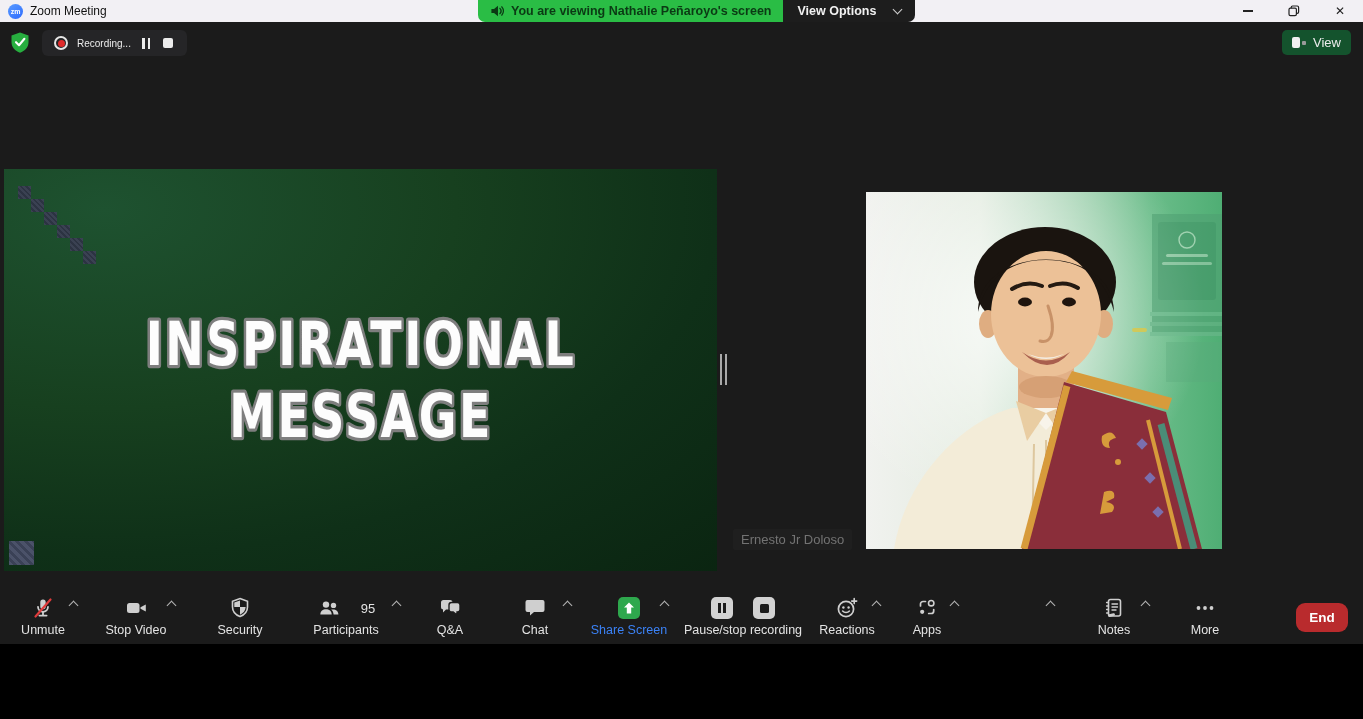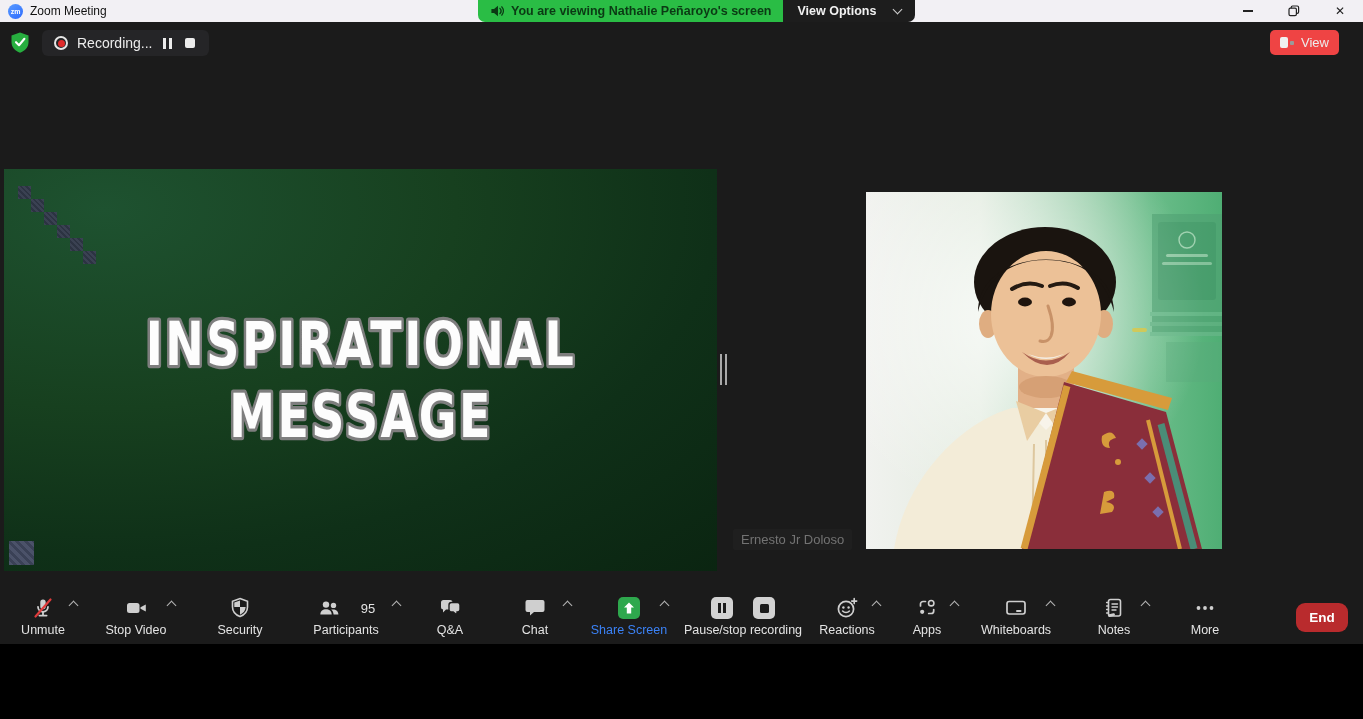--- a/index.html
+++ b/index.html
@@ -22,26 +22,26 @@
   .banner-green span { font-size:12.5px; font-weight:bold; color:#0b3a14; white-space:nowrap; }
   .banner-dark { display:flex; align-items:center; gap:18px; padding:0 14px; background:#1d1d1d; border:none; border-bottom-right-radius:7px; cursor:pointer; }
   .banner-dark span { font-size:12.5px; font-weight:bold; color:#f1f1f1; white-space:nowrap; }
   .caret-down { width:7px; height:7px; border-left:1.6px solid #cfcfcf; border-top:1.6px solid #cfcfcf; transform:rotate(225deg); margin-top:-4px; }
 
   
   .shield-btn { position:absolute; left:8px; top:31px; width:24px; height:24px; background:transparent; border:none; cursor:pointer; }
   .rec-pill { position:absolute; left:42px; top:30px; height:26px; display:flex; align-items:center; gap:9px; padding:0 12px; background:#252527; border-radius:6px; }
   .rec-dot { width:14px; height:14px; border-radius:50%; border:2px solid #e6e6e6; display:flex; align-items:center; justify-content:center; }
   .rec-dot i { display:block; width:7px; height:7px; border-radius:50%; background:#e02b2b; }
-  .rec-label { font-size:14px; color:#ececec; }
+  .rec-label { font-size:10px; color:#ececec; }
   .rec-ctl { background:transparent; border:none; cursor:pointer; display:flex; align-items:center; justify-content:center; padding:2px; }
   .pause-glyph { display:flex; gap:3px; }
   .pause-glyph i { display:block; width:2.6px; height:11px; background:#ececec; }
   .stop-glyph { display:block; width:10px; height:10px; border-radius:2px; background:#ececec; }
-  .view-btn { position:absolute; right:24px; top:30px; height:25px; display:flex; align-items:center; gap:7px; padding:0 10px; background:#ef4444; border:none; border-radius:5px; cursor:pointer; }
+  .view-btn { position:absolute; right:12px; top:30px; height:25px; display:flex; align-items:center; gap:7px; padding:0 10px; background:#14532d; border:none; border-radius:5px; cursor:pointer; }
   .view-btn span { font-size:13px; color:#ececec; }
   .view-icon { display:flex; align-items:center; gap:2px; }
   .view-icon b { display:block; width:8px; height:11px; border-radius:2px; background:#f0f0f0; }
   .view-icon i { display:block; width:4px; height:4px; background:#9a9a9a; border-radius:1px; }
 
   
   .slide { position:absolute; left:4px; top:169px; width:713px; height:402px;
            background:radial-gradient(ellipse 130% 130% at 14% 10%, #1e5230 0%, #17401f 38%, #0f3018 66%, #0a2310 100%); overflow:hidden; }
   .sq { position:absolute; width:12.5px; height:12.5px; background:repeating-linear-gradient(45deg,#3a4152 0 2px,#2c3342 2px 4px); }
   .sq-big { position:absolute; left:5px; top:372px; width:25px; height:24px; background:repeating-linear-gradient(45deg,#4b5269 0 3px,#3a4156 3px 6px); }
@@ -349,29 +349,20 @@
           <path d="M5.5 10 V8 a2.5 2.5 0 0 1 2.5-2.5 h2.5" stroke="#cfcfcf" stroke-width="1.7" fill="none" stroke-linecap="round"></path>
           <circle cx="16.2" cy="7.2" r="2.7" stroke="#cfcfcf" stroke-width="1.6" fill="none"></circle>
           <path d="M18.7 13.5 v1.5 a2.5 2.5 0 0 1 -2.5 2.5 h-2.5" stroke="#cfcfcf" stroke-width="1.7" fill="none" stroke-linecap="round"></path>
           <circle cx="7.2" cy="15.8" r="2.1" fill="#cfcfcf"></circle>
         </svg>
       </span>
       <span class="tb-label">Apps</span>
     </button>
     <span class="chev" style="left:951px;"></span>
 
-    <button class="tb-btn" style="left:956px;">
-      <span class="tb-icon-row">
-        <svg width="24" height="24" viewBox="0 0 24 24">
-          <rect x="3" y="5.5" width="18" height="12.5" rx="2.2" stroke="#cfcfcf" stroke-width="1.7" fill="none"></rect>
-          <rect x="12" y="14" width="5.5" height="2" rx="1" fill="#cfcfcf"></rect>
-        </svg>
-      </span>
-      <span class="tb-label">Whiteboards</span>
-    </button>
     <span class="chev" style="left:1047px;"></span>
 
     <button class="tb-btn" style="left:1054px;">
       <span class="tb-icon-row">
         <svg width="24" height="24" viewBox="0 0 24 24">
           <rect x="6.5" y="3.5" width="12" height="16.5" rx="2" stroke="#cfcfcf" stroke-width="1.6" fill="none"></rect>
           <path d="M10 8 h5.5 M10 11 h5.5 M10 14 h4" stroke="#cfcfcf" stroke-width="1.4" stroke-linecap="round"></path>
           <path d="M4.6 6.5 h1.9 M4.6 10 h1.9 M4.6 13.5 h1.9 M4.6 17 h1.9" stroke="#cfcfcf" stroke-width="1.4" stroke-linecap="round"></path>
           <rect x="6" y="17.8" width="7" height="2.6" rx="1.3" transform="rotate(-14 9.5 19)" fill="#cfcfcf"></rect>
         </svg>

